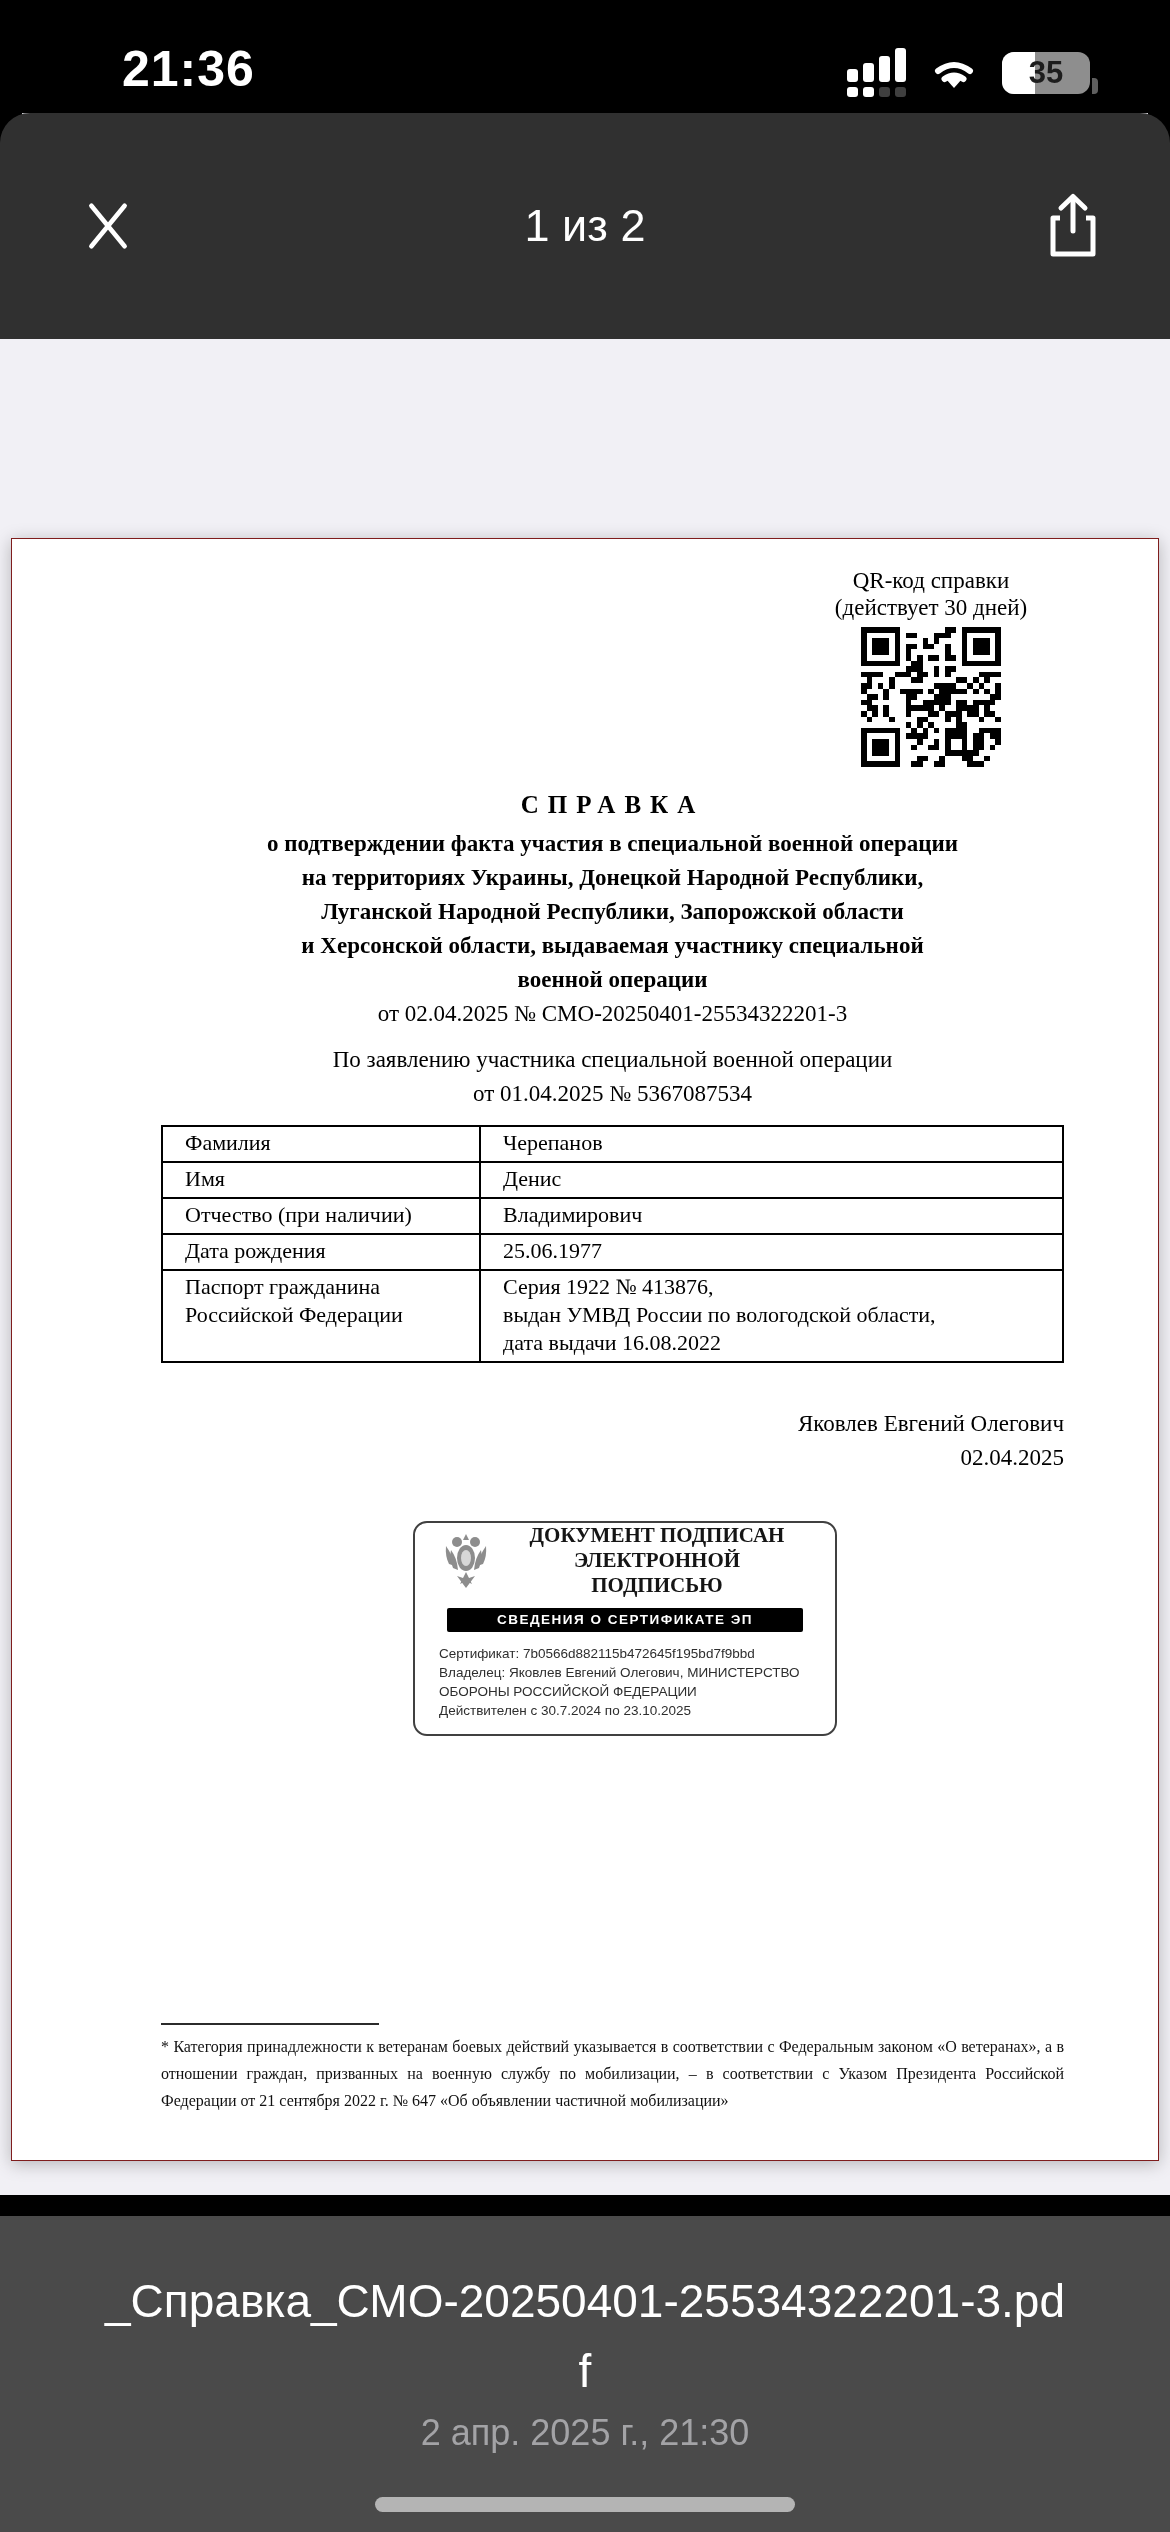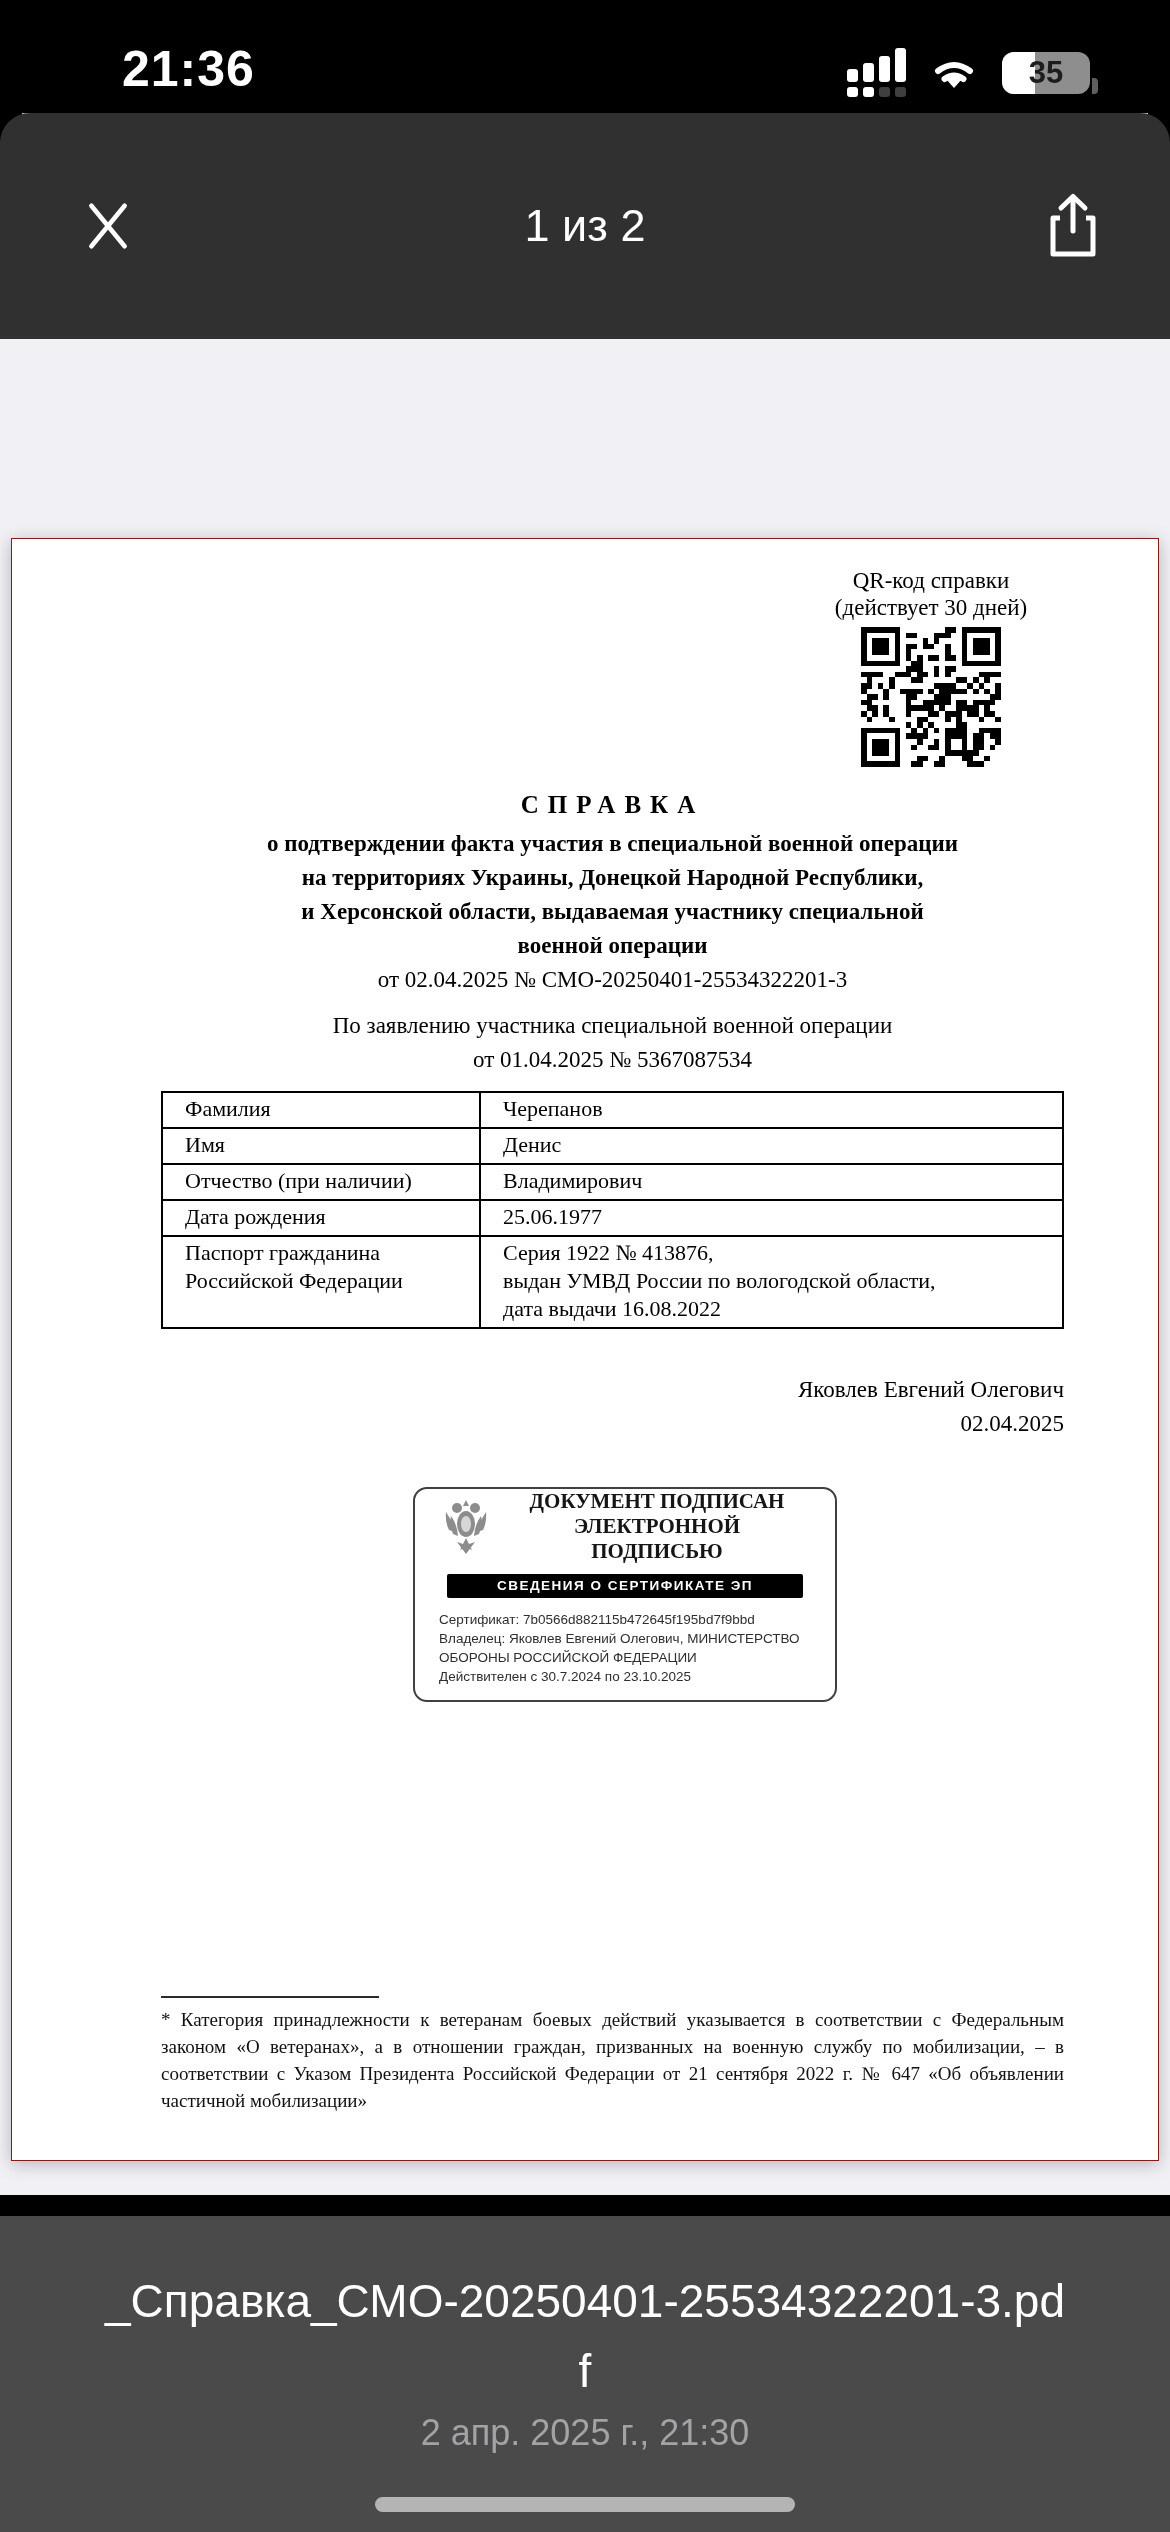--- a/index.html
+++ b/index.html
@@ -55,21 +55,21 @@
 
   .stamp{margin-top:46px;margin-left:252px;width:424px;box-sizing:border-box;border:2px solid #404040;
          border-radius:14px;padding:0 16px 14px;font-family:"Liberation Sans",sans-serif;}
   .stamp-head{display:flex;align-items:center;justify-content:center;gap:18px;}
   .stamp-head-text{font-family:"Liberation Serif",serif;font-weight:bold;font-size:21px;line-height:25px;
                    text-align:center;width:300px;color:#151515;}
   .stamp-bar{margin:10px 16px 0;background:#000;color:#fff;font-size:13.5px;font-weight:bold;
              letter-spacing:1.5px;text-align:center;padding:4px 0 5px;border-radius:2px;}
   .stamp-info{margin-top:12px;font-size:13.5px;line-height:19px;color:#2e2e2e;padding:0 8px;}
 
-  .footnote{margin-top:auto;font-size:19px;line-height:27px;text-align:justify;color:#111;}
+  .footnote{margin-top:auto;font-size:16px;line-height:27px;text-align:justify;color:#111;}
   .footnote-rule{width:218px;border-top:2px solid #2b2b2b;margin-bottom:8px;}
 
   
   .bottombar{position:absolute;bottom:0;left:0;width:100%;height:316px;background:var(--bottom_bar_bg,#4a4a4a);
              box-sizing:border-box;text-align:center;padding:50px 100px 0;z-index:6;}
   .filename{color:var(--filename_color,#fff);font-size:46px;line-height:70px;word-break:break-all;}
   .filedate{color:var(--file_date_color,#a3a3a6);font-size:36px;margin-top:6px;}
   .home-indicator{position:absolute;bottom:20px;left:50%;transform:translateX(-50%);
                   width:420px;height:15px;border-radius:8px;background:#b4b4b4;cursor:grab;}
 </style>
@@ -435,20 +435,21 @@
             <rect x="19" y="24" width="1" height="1" fill="#000"></rect>
             <rect x="20" y="24" width="1" height="1" fill="#000"></rect>
             <rect x="21" y="24" width="1" height="1" fill="#000"></rect>
           </svg>
       </div>
 
       <div class="doc-title">СПРАВКА</div>
       <div class="doc-subtitle" id="subtitle">
           <div>о подтверждении факта участия в специальной военной операции</div>
           <div>на территориях Украины, Донецкой Народной Республики,</div>
+          <div>Луганской Народной Республики, Запорожской области</div>
           <div>и Херсонской области, выдаваемая участнику специальной</div>
           <div>военной операции</div>
         </div>
       <div class="doc-number">от 02.04.2025 № СМО-20250401-25534322201-3</div>
 
       <div class="application">
         <div>По заявлению участника специальной военной операции</div>
         <div>от 01.04.2025 № 5367087534</div>
       </div>
 

